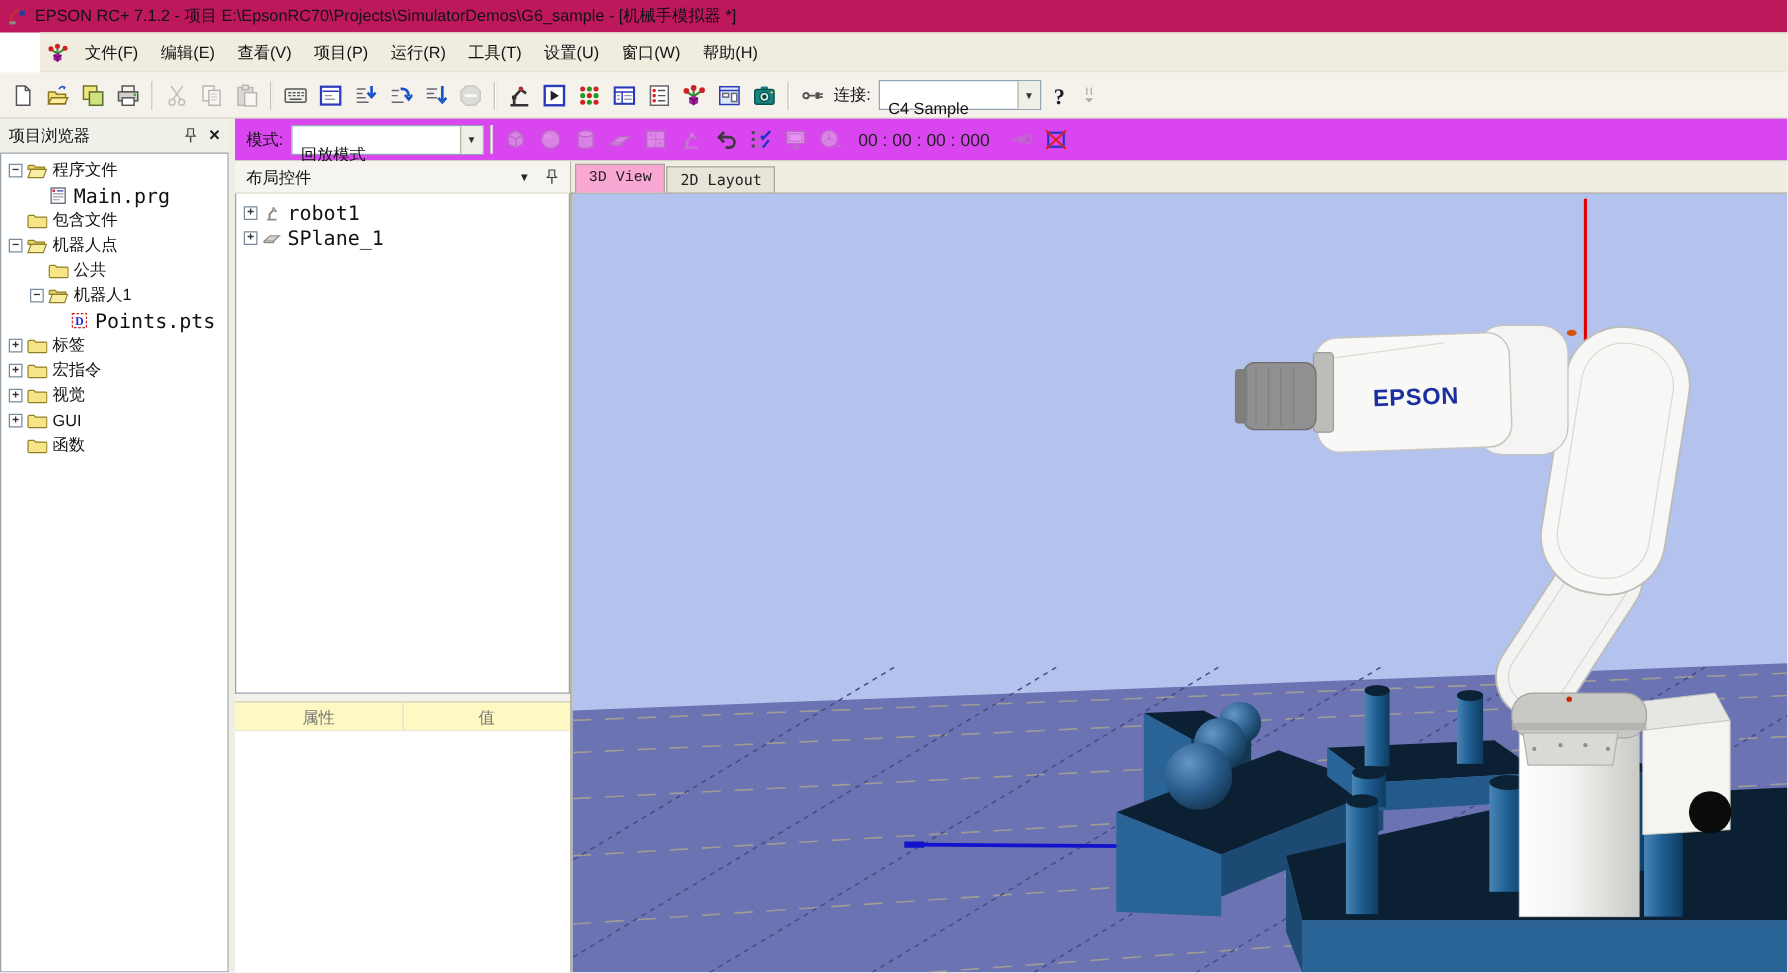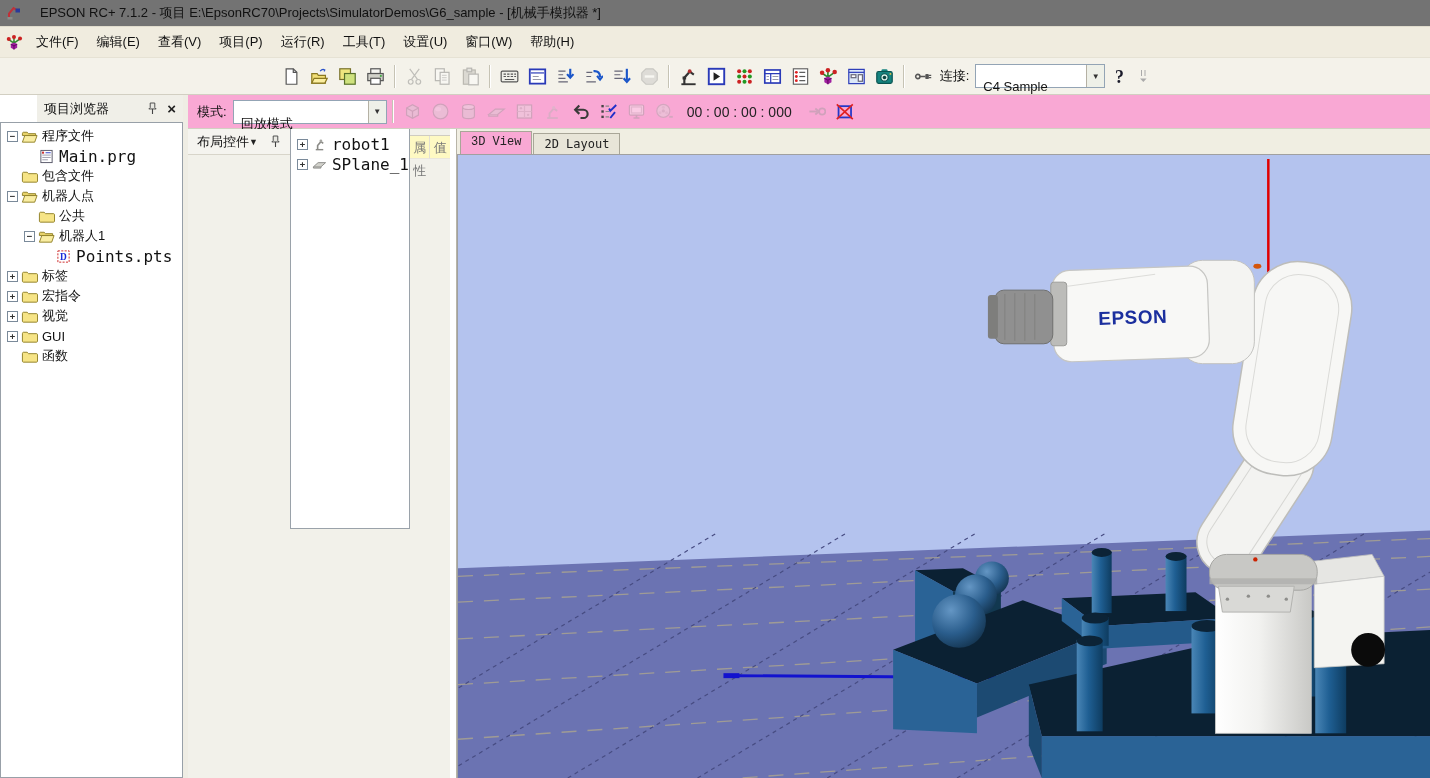--- a/index.html
+++ b/index.html
@@ -1,69 +1,69 @@
 <!DOCTYPE html>
 <html><head>
 <meta charset="utf-8">
 <style>
   html,body{margin:0;padding:0;background:#fff;}
   .app{width:1430px;height:778px;overflow:hidden;display:flex;flex-direction:column;
        font-family:"Liberation Sans",sans-serif;font-size:13px;color:#111;background:#fff;
        -webkit-user-select:none;user-select:none;}
   svg{display:block;}
   
-  .titlebar{height:26px;display:flex;align-items:center;gap:18px;padding:0 6px;background:#737373;}
+  .titlebar{height:26px;display:flex;align-items:center;gap:6px;padding:0 6px;background:#be185d;}
   .titlebar .ticn{width:16px;height:16px;}
   .titlebar .ttl{font-size:13px;white-space:nowrap;}
   
   .menubar{height:30px;background:#f0ecdf;border-top:1px solid #e0dccd;border-bottom:1px solid #e6e2d4;
-           display:flex;align-items:center;padding:0 4px;}
+           display:flex;align-items:center;padding:0 4px;margin-left:32px;}
   .menubar .micn{width:17px;height:17px;margin:0 4px 0 2px;}
   .menu-item{border:none;background:transparent;font:13px "Liberation Sans",sans-serif;
              padding:4px 9px;color:#111;cursor:default;}
   
   .toolbar{height:36px;background:#f4f2ea;display:flex;align-items:center;padding:0 5px;
-           border-bottom:1px solid #d2cfc2;gap:1px;justify-content:center;}
+           border-bottom:1px solid #d2cfc2;gap:1px;}
   .tbtn{width:27px;height:27px;display:flex;align-items:center;justify-content:center;
         background:transparent;border:1px solid transparent;padding:0;}
   .tbtn svg{width:19px;height:19px;}
   .tbtn.disabled{opacity:.42;filter:grayscale(.85);}
   .tsep{width:1px;height:23px;background:#c6c3b4;border-right:1px solid #ffffff;margin:0 4px;}
   .tlabel{font-size:13px;margin:0 5px 0 2px;white-space:nowrap;}
   .combo{height:22px;background:#fff;border:1px solid #93a4b5;display:flex;align-items:stretch;}
   .combo-text{padding:14px 7px 0 7px;font-size:13px;flex:1;white-space:nowrap;}
   .combo-arrow{width:17px;background:#eef0e8;border-left:1px solid #b5b1a4;display:flex;
                align-items:center;justify-content:center;font-size:8px;color:#333;}
   .overflow{width:16px;height:26px;display:flex;align-items:center;justify-content:center;margin-left:2px;}
   
   .main{flex:1;display:flex;min-height:0;}
   .left-panel{width:183px;display:flex;flex-direction:column;min-height:0;}
-  .panel-header{height:27px;display:flex;align-items:center;padding:0 7px;background:#f0efe8;font-size:13px;margin-left:37px;}
+  .panel-header{height:27px;display:flex;align-items:center;padding:0 7px;background:#f0efe8;font-size:13px;}
   .hdr-btns{margin-left:auto;display:flex;align-items:center;gap:9px;color:#333;}
   .hdr-btns .pinw svg{width:11px;height:13px;}
   .closex{font-size:15px;font-weight:bold;line-height:1;color:#222;}
   .tree{flex:1;background:#fff;border:1px solid #98a0a8;overflow:hidden;padding-top:3px;}
   .trow{height:20px;display:flex;align-items:center;white-space:nowrap;font-size:13px;cursor:default;}
   .tind{flex:0 0 auto;}
   .exp{flex:0 0 auto;width:11px;height:11px;border:1px solid #7a8a9a;background:#fff;margin:0 3px 0 2px;
        font:bold 9px/9px "DejaVu Sans Mono",monospace;text-align:center;color:#333;box-sizing:border-box;}
   .exp.none{visibility:hidden;}
   .ticon{flex:0 0 auto;display:flex;margin-right:4px;}
   .ticon svg{width:17px;height:15px;}
   .mono{font-family:"DejaVu Sans Mono",monospace;font-size:16px;}
   .vsplit{width:5px;background:#efede4;cursor:col-resize;}
   .right-col{flex:1;display:flex;flex-direction:column;min-width:0;min-height:0;}
   
-  .mode-toolbar{height:33px;background:#f9a8d4;border-bottom:1px solid #d2cfc2;display:flex;
+  .mode-toolbar{height:33px;background:#d946ef;border-bottom:1px solid #d2cfc2;display:flex;
                 align-items:center;padding:0 7px;gap:1px;}
   .mode-toolbar .combo{width:152px;font-family:Liberation Serif, serif;}
   .timer{font-size:14px;color:#222;margin:0 10px 0 8px;white-space:pre;}
   
   .content-row{flex:1;display:flex;min-height:0;}
-  .layout-panel{width:268px;display:flex;flex-direction:row;background:#f2f1ea;
+  .layout-panel{width:268px;display:flex;flex-direction:column;background:#f2f1ea;
                 border-right:1px solid #b8b5a8;min-height:0;}
   .panel-header2{height:25px;display:flex;align-items:center;padding:0 9px;background:#f5f4ef;
                  border-bottom:1px solid #d8d5ca;font-size:13px;}
   .panel-header2 .hdr-btns{gap:12px;}
   .ddarrow{font-size:9px;color:#222;}
   .tree2{height:394px;background:#fff;border:1px solid #9aa2aa;border-top:none;margin:0;padding-top:5px;}
   .prop-header{height:23px;margin-top:6px;display:flex;background:#fef9c3;border-top:1px solid #cfccc1;}
   .prop-col{flex:1;text-align:center;color:#787878;font-size:13px;line-height:23px;
             border-right:1px solid #e2dfd4;border-bottom:1px solid #eae7dc;}
   .prop-col:last-child{border-right:none;}

